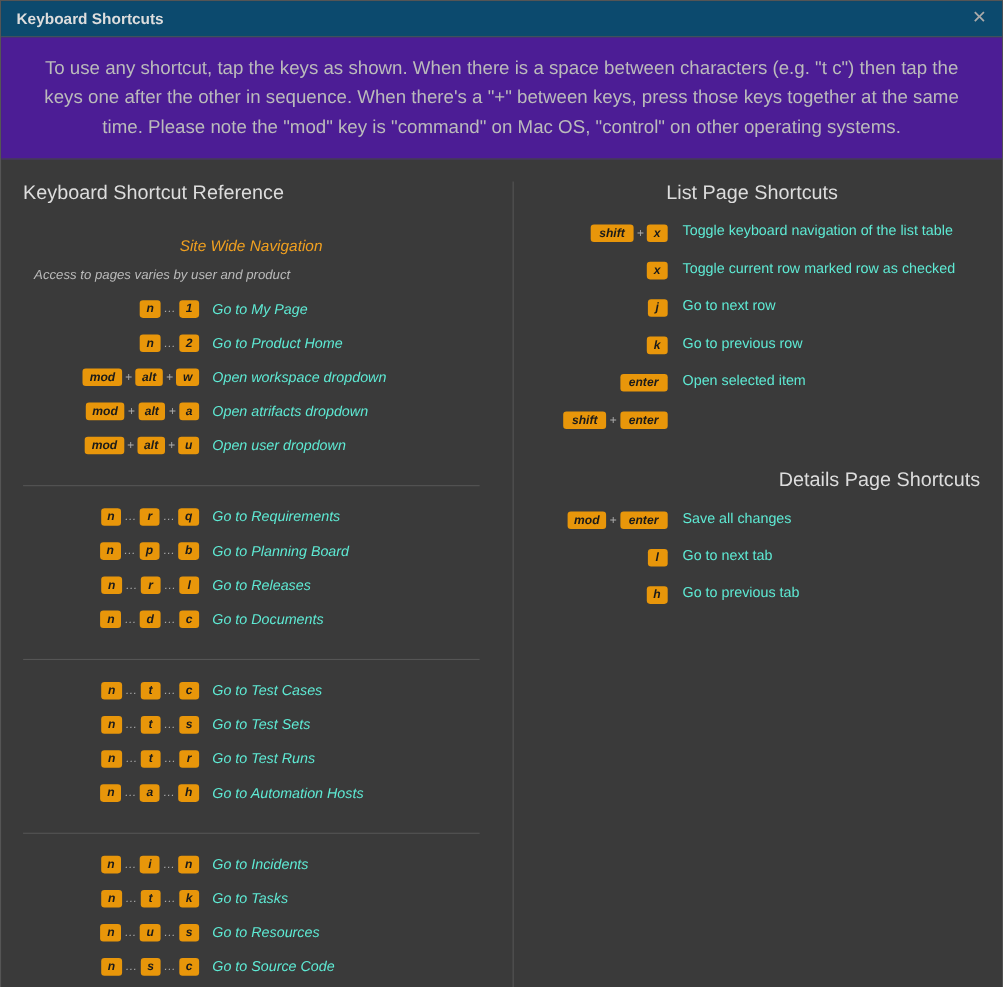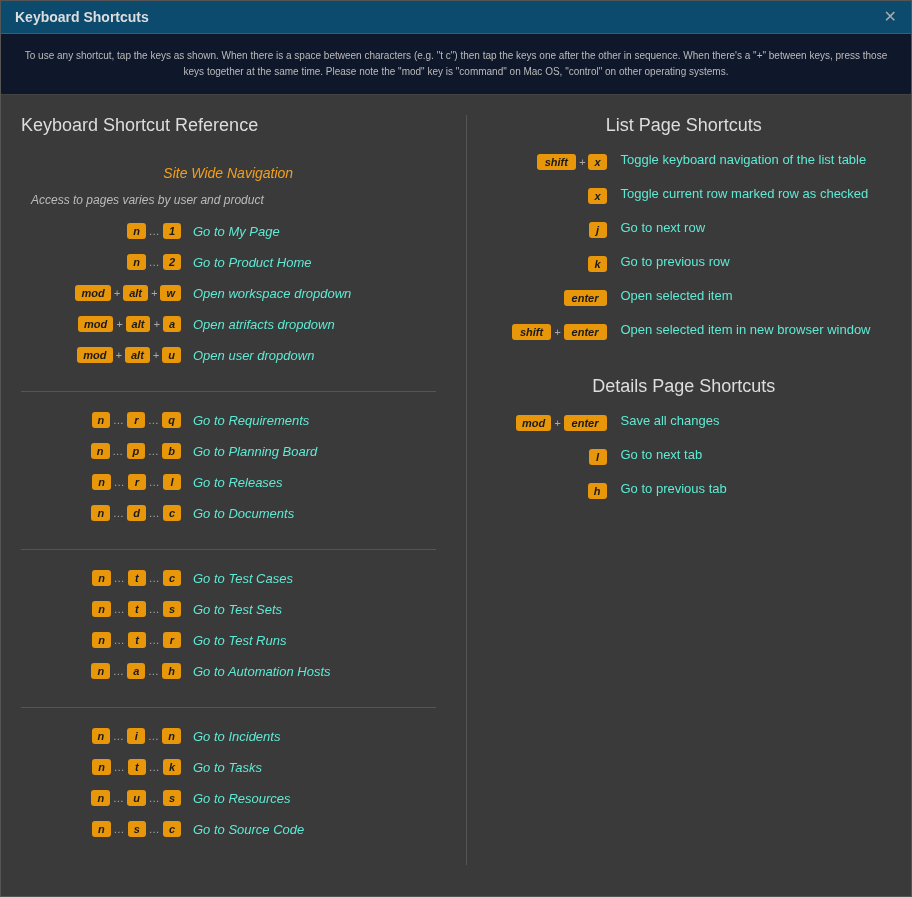--- a/index.html
+++ b/index.html
@@ -31,25 +31,25 @@
     }
     .close-btn {
       color: #aaa;
       font-size: 16px;
       cursor: pointer;
       background: none;
       border: none;
       line-height: 1;
     }
     .intro-text {
-      background: #0f172a;
+      background: #4c1d95;
       padding: 14px 20px;
       text-align: center;
       color: #bbb;
-      font-size: 10px;
+      font-size: 17px;
       line-height: 1.6;
       border-bottom: 1px solid #444;
     }
     .content {
       display: flex;
       padding: 20px 20px 30px 20px;
       gap: 20px;
     }
     .left-col {
       flex: 1;
@@ -132,21 +132,21 @@
       color: #ddd;
       margin-bottom: 16px;
       font-weight: normal;
       text-align: center;
     }
     .details-section-title {
       font-size: 18px;
       color: #ddd;
       margin-bottom: 16px;
       font-weight: normal;
-      text-align: center;
+      text-align: right;
       margin-top: 24px;
     }
     .left-title-wrapper {
       text-align: left;
       margin-bottom: 29px;
     }
     .right-shortcut-row {
       display: flex;
       align-items: flex-start;
       margin-bottom: 10px;
@@ -425,21 +425,20 @@
         </div>
         <span class="shortcut-label">Open selected item</span>
       </div>
 
       <div class="right-shortcut-row">
         <div class="right-keys">
           <span class="key wide">shift</span>
           <span class="separator">+</span>
           <span class="key wide">enter</span>
         </div>
-        <span class="shortcut-label">Open selected item in new browser window</span>
       </div>
 
       <div style="text-align:center; margin-top:30px; margin-bottom:16px;">
         <div class="details-section-title" style="margin-top:0;">Details Page Shortcuts</div>
       </div>
 
       <div class="right-shortcut-row">
         <div class="right-keys">
           <span class="key">mod</span>
           <span class="separator">+</span>

